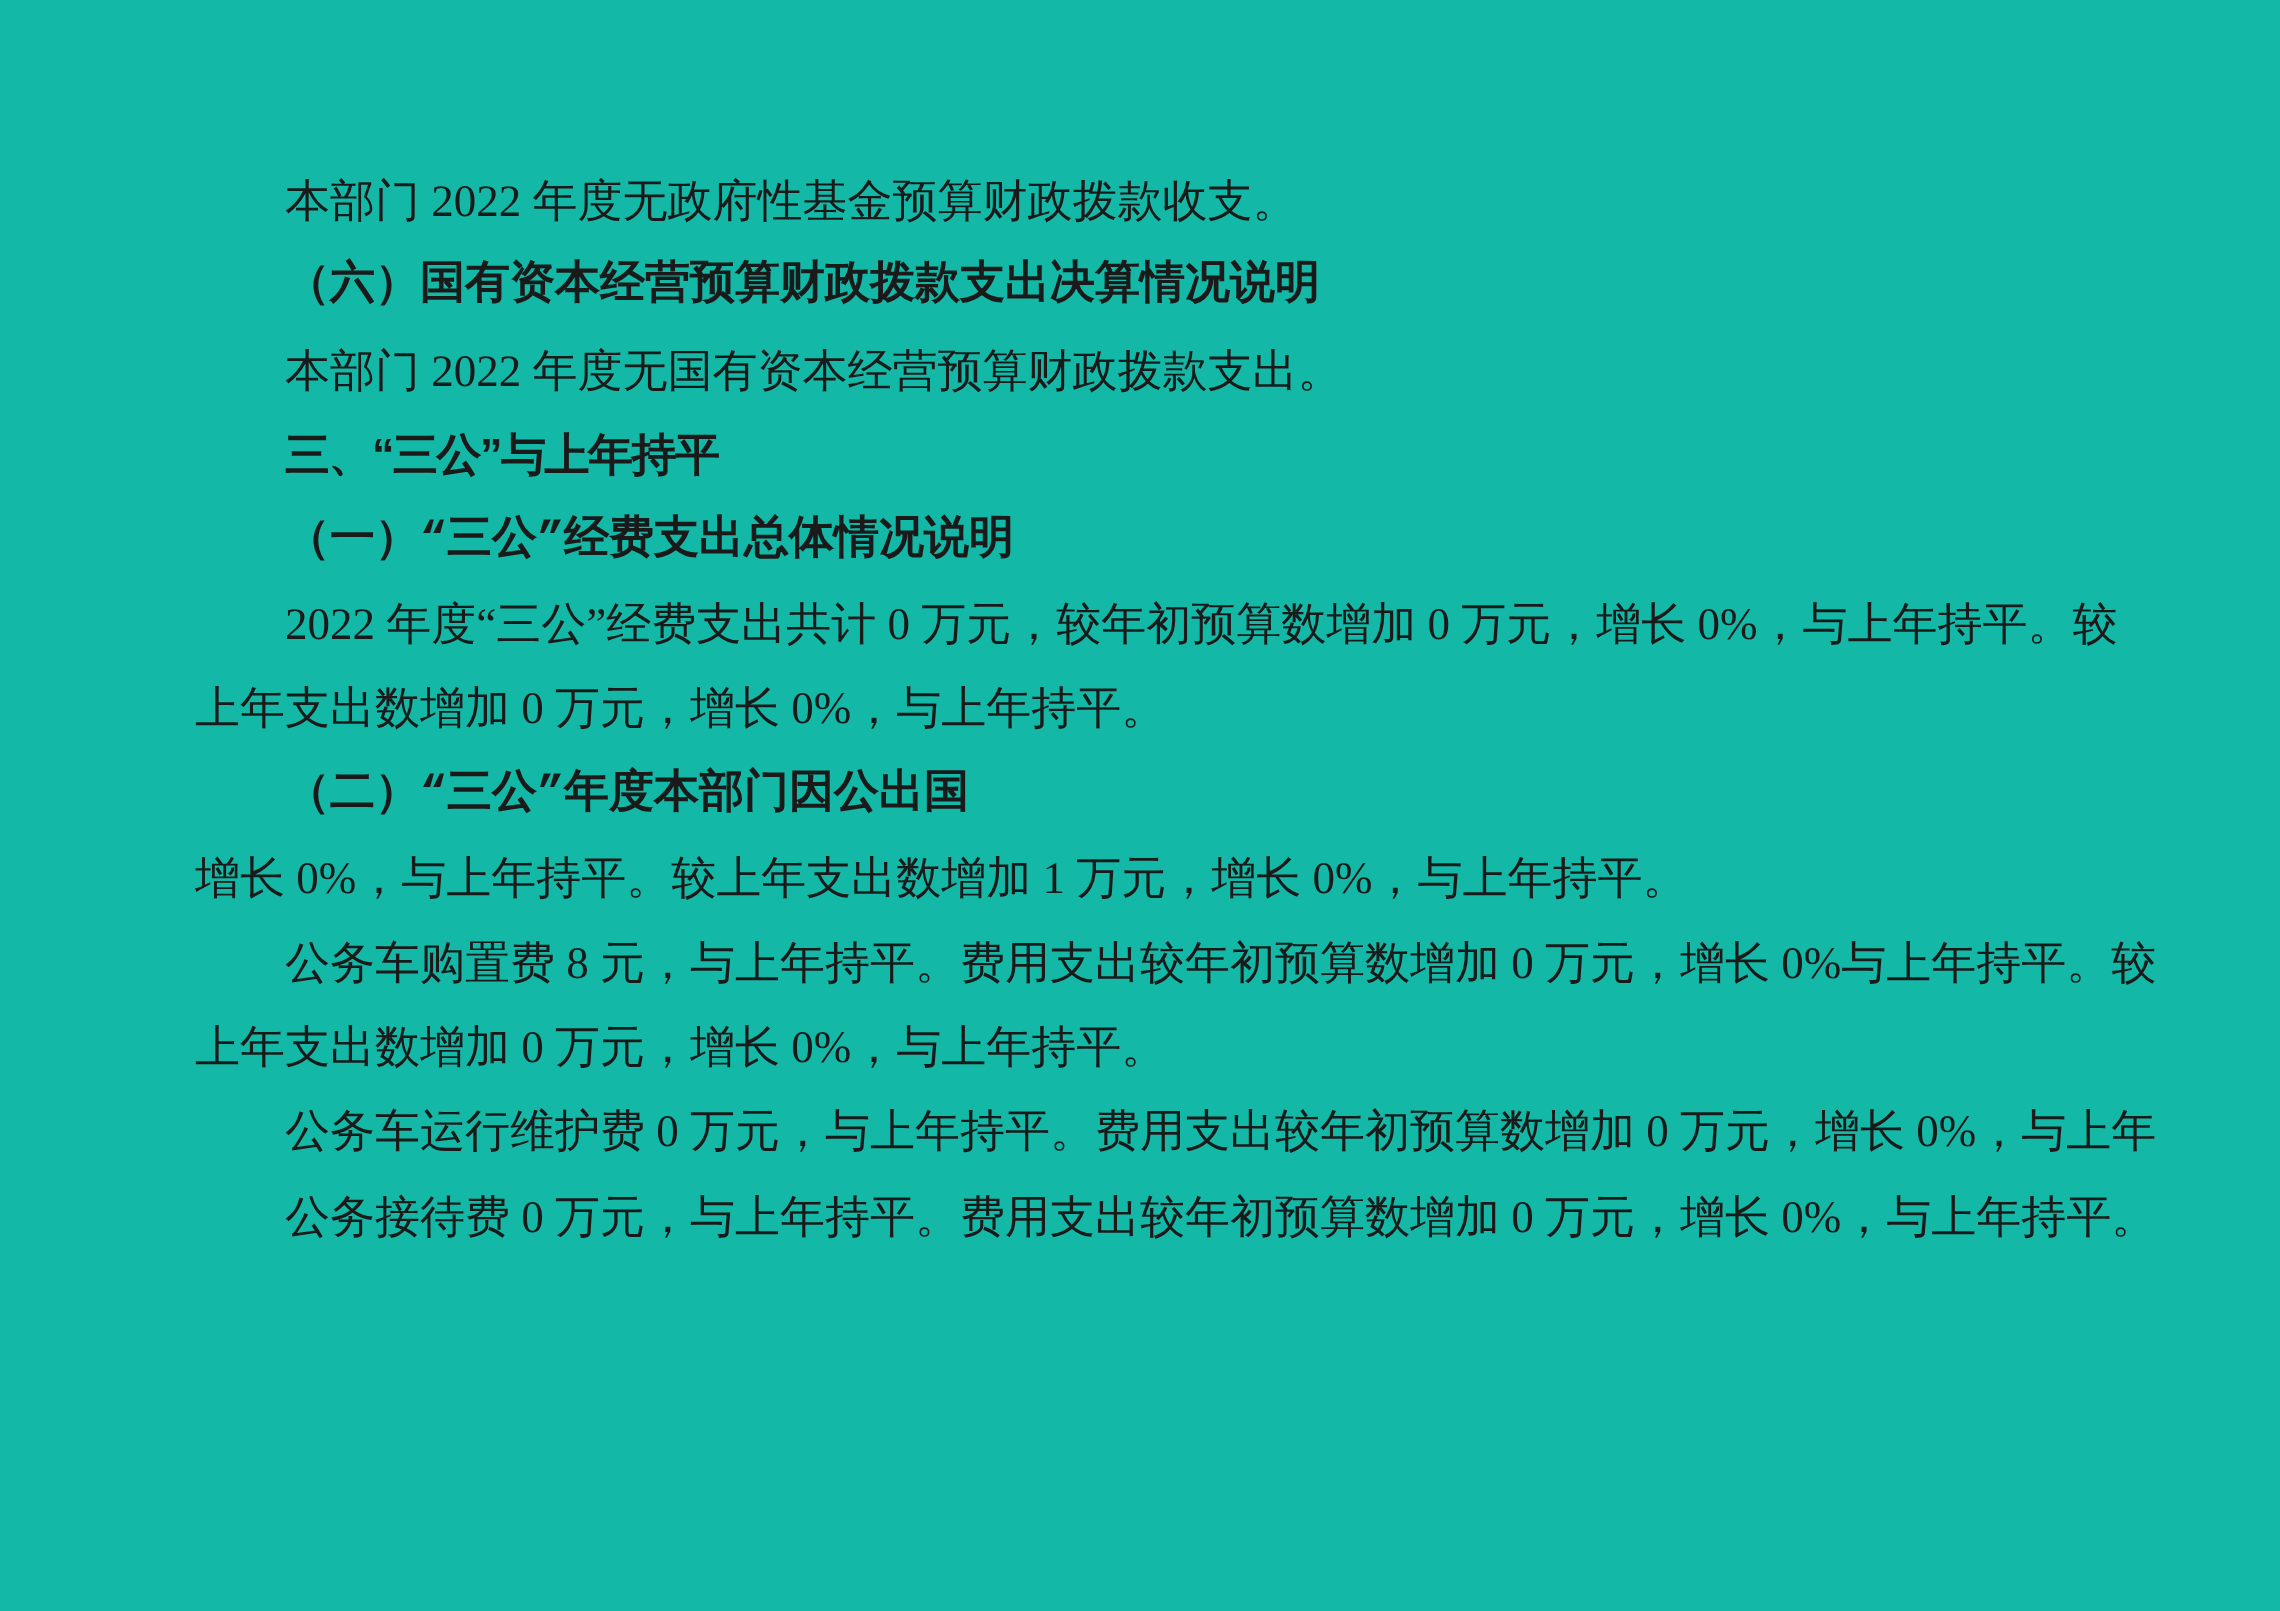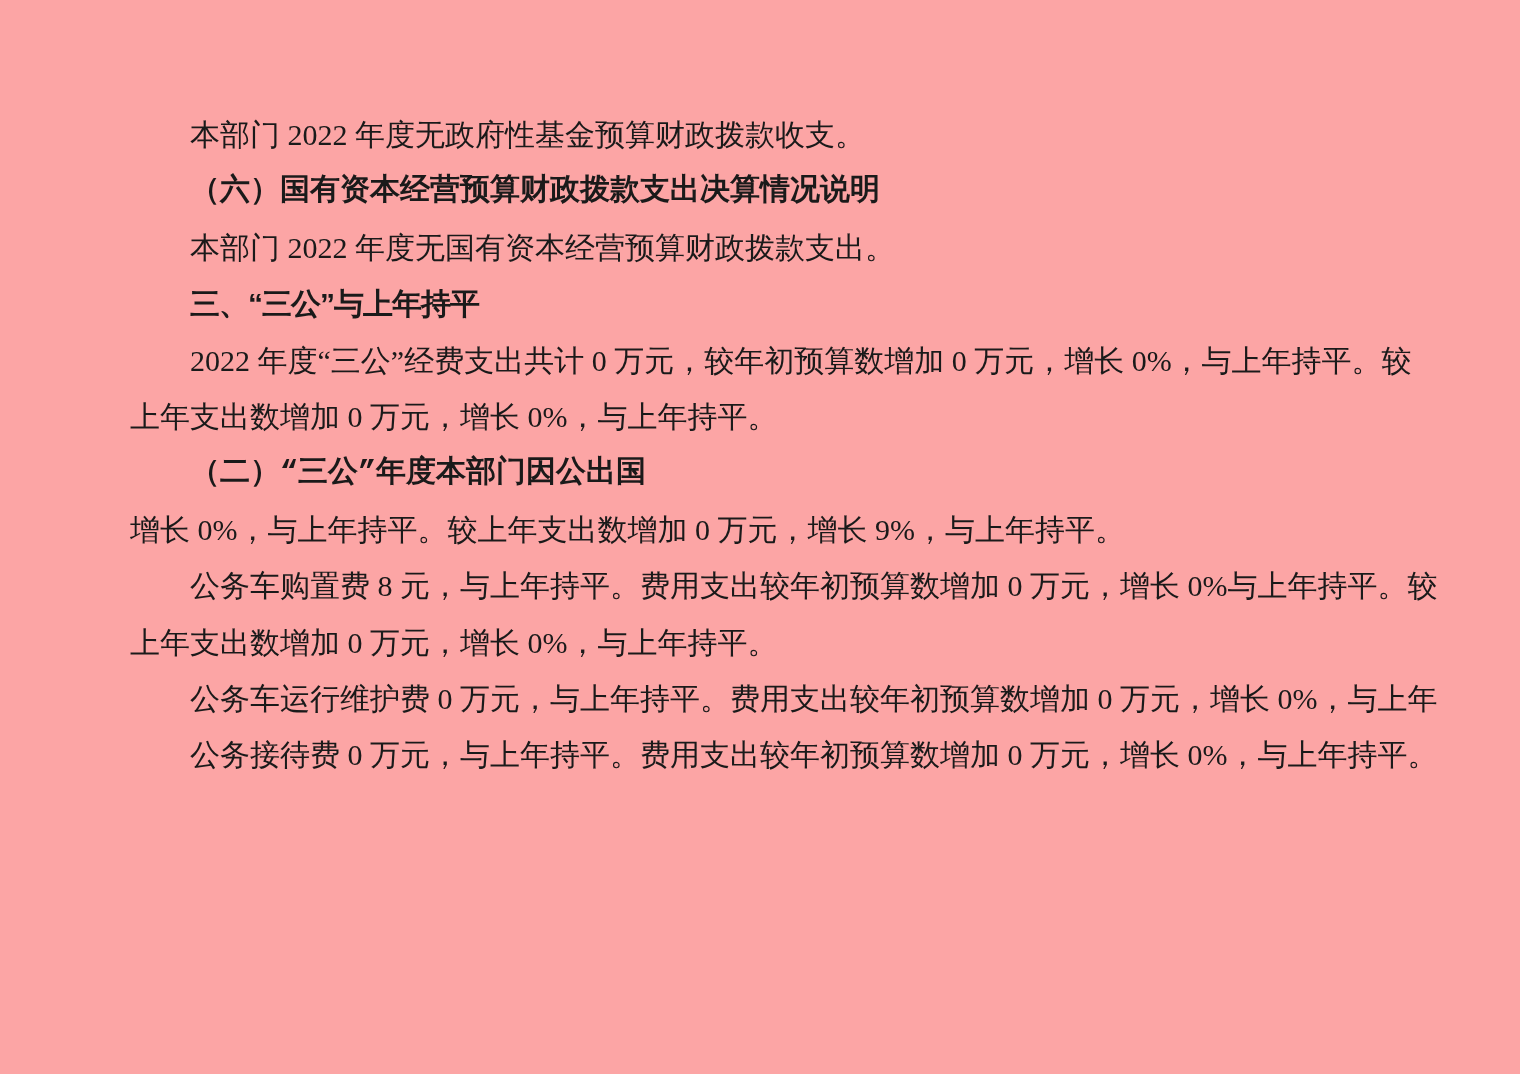--- a/index.html
+++ b/index.html
@@ -2,21 +2,21 @@
 <html><head>
 <meta charset="utf-8">
 <style>
   html, body { margin: 0; padding: 0; }
   body { background: #ffffff; }
 
   .page {
     position: relative;
     width: 1520px;
     height: 1074px;
-    background: #fca5a5;
+    background: #14b8a6;
     overflow: hidden;
   }
 
   .doc-content {
     position: absolute;
     left: 130px;
     top: 107px;
     width: 1261px;
     color: #1a1a1a;
   }
@@ -68,29 +68,32 @@
       </div>
       <div class="block style-kai">
         <div class="line indent">（六）国有资本经营预算财政拨款支出决算情况说明</div>
       </div>
       <div class="block style-body">
         <div class="line indent">本部门 2022 年度无国有资本经营预算财政拨款支出。</div>
       </div>
       <div class="block style-hei">
         <div class="line indent">三、“三公”与上年持平</div>
       </div>
+      <div class="block style-kai">
+        <div class="line indent">（一）“三公”经费支出总体情况说明</div>
+      </div>
       <div class="block style-body">
         <div class="line indent fill">2022 年度“三公”经费支出共计 0 万元，较年初预算数增加 0 万元，增长 0%，与上年持平。较</div>
         <div class="line">上年支出数增加 0 万元，增长 0%，与上年持平。</div>
       </div>
       <div class="block style-kai">
         <div class="line indent">（二）“三公”年度本部门因公出国</div>
       </div>
       <div class="block style-body">
-        <div class="line">增长 0%，与上年持平。较上年支出数增加 0 万元，增长 9%，与上年持平。</div>
+        <div class="line">增长 0%，与上年持平。较上年支出数增加 1 万元，增长 0%，与上年持平。</div>
       </div>
       <div class="block style-body">
         <div class="line indent fill">公务车购置费 8 元，与上年持平。费用支出较年初预算数增加 0 万元，增长 0%与上年持平。较</div>
         <div class="line">上年支出数增加 0 万元，增长 0%，与上年持平。</div>
       </div>
       <div class="block style-body">
         <div class="line indent fill">公务车运行维护费 0 万元，与上年持平。费用支出较年初预算数增加 0 万元，增长 0%，与上年</div>
       </div>
       <div class="block style-body">
         <div class="line indent fill">公务接待费 0 万元，与上年持平。费用支出较年初预算数增加 0 万元，增长 0%，与上年持平。</div>

